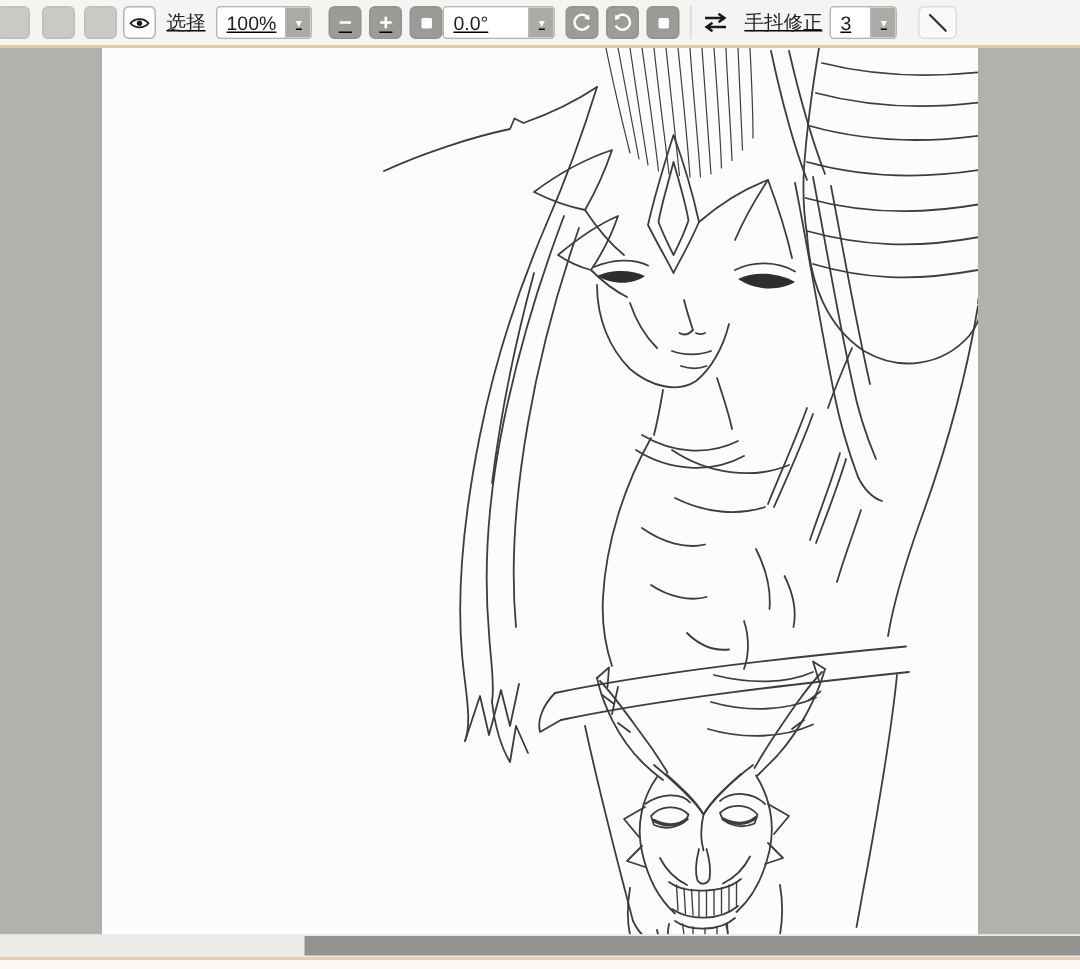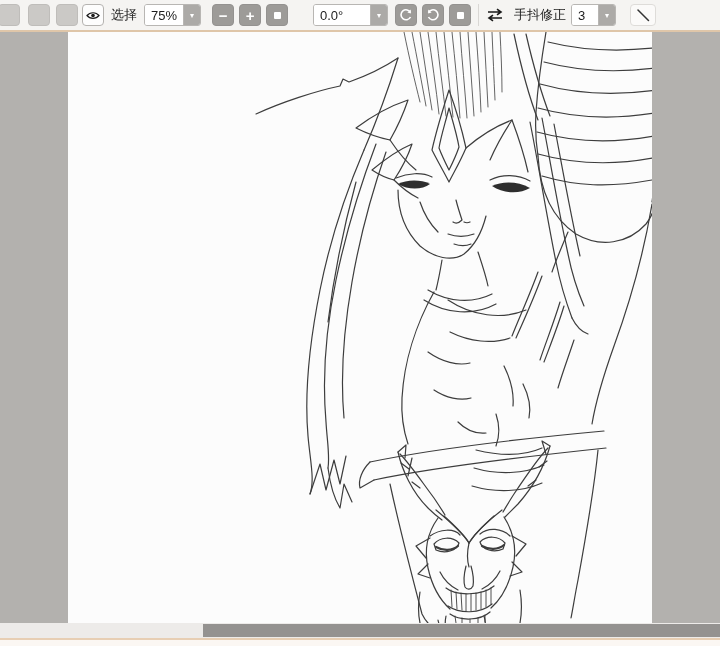--- a/index.html
+++ b/index.html
@@ -2,21 +2,21 @@
 <html><head>
 <meta charset="utf-8">
 <style>
   * { margin:0; padding:0; box-sizing:border-box; }
   html,body { width:720px; height:646px; overflow:hidden; background:#fff;
               font-family:"Liberation Sans","DejaVu Sans",sans-serif; }
   .app { width:720px; height:646px; display:flex; flex-direction:column; }
 
   
   .toolbar { height:32px; background:#f5f4f2; border-bottom:2px solid #dfc6a9;
-             display:flex; align-items:center; flex:0 0 32px; }
+             display:flex; align-items:center; flex:0 0 32px;text-decoration:underline; }
   .tb-btn { width:22px; height:22px; border-radius:4px; display:flex;
             align-items:center; justify-content:center; flex:0 0 auto;
             border:1px solid transparent; cursor:default; padding:0; }
   .tb-btn.blank { background:#cbc9c6; border-color:#bfbdba; }
   .tb-btn.white { background:#fdfdfd; border-color:#b5b3b0; }
   .tb-btn.grey  { background:#9d9b98; border-color:#949290; color:#fff;
                   font-size:15px; line-height:1; font-weight:bold; }
   .sq-glyph { width:7px; height:7px; background:#fff; border-radius:1px; }
   .tb-label { font-size:13px; color:#222; white-space:nowrap; }
   .combo { display:flex; height:22px; border:1px solid #b8b6b3; border-radius:3px;
@@ -58,31 +58,31 @@
         <svg width="16" height="13" viewBox="0 0 16 13">
           <path d="M2,6.5 C5,2.8 11,2.8 14,6.5 C11,10.2 5,10.2 2,6.5 Z" fill="none" stroke="#1c1c1c" stroke-width="1.2"></path>
           <circle cx="8" cy="6.5" r="1.8" fill="#1c1c1c"></circle>
         </svg>
       </span>
     </button>
 
     <span class="tb-label" style="margin-left:7px">选择</span>
 
     <div class="combo" style="margin-left:7px">
-      <div class="combo-field" style="min-width:35px">75%</div>
+      <div class="combo-field" style="min-width:35px">100%</div>
       <button class="combo-arrow">▾</button>
     </div>
 
     <button class="tb-btn grey" style="margin-left:11px">−</button>
     <button class="tb-btn grey" style="margin-left:5px">+</button>
     <button class="tb-btn grey" style="margin-left:5px">
       <span class="sq-glyph"></span>
     </button>
 
-    <div class="combo" style="margin-left:25px">
+    <div class="combo" style="margin-left:0">
       <div class="combo-field" style="min-width:56px">0.0°</div>
       <button class="combo-arrow">▾</button>
     </div>
 
     <button class="tb-btn grey" style="margin-left:7px">
       <span class="icon-plain">
         <svg width="16" height="16" viewBox="0 0 16 16">
           <path d="M12.5,10 A5 5 0 1 1 12.5,5.6" fill="none" stroke="#fff" stroke-width="1.6"></path>
           <path d="M12.8,2.6 L12.8,6.4 L9.4,5.4 Z" fill="#fff"></path>
         </svg>

